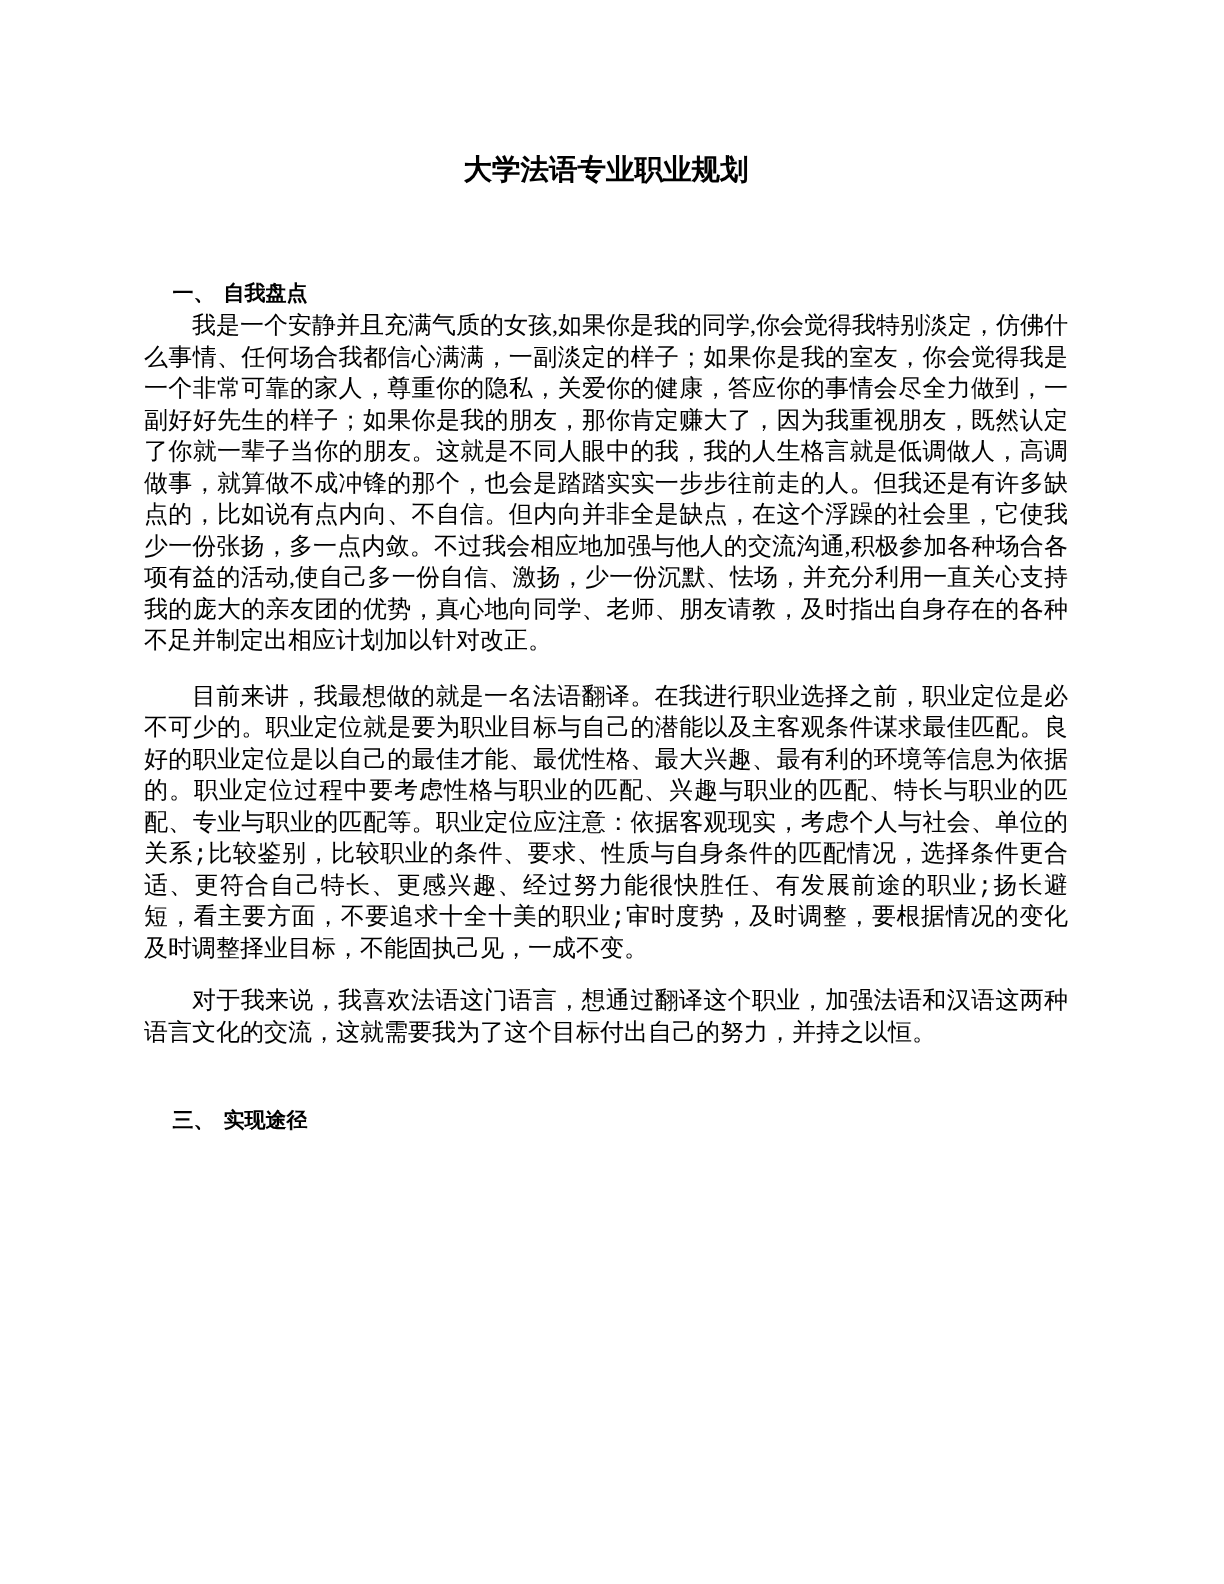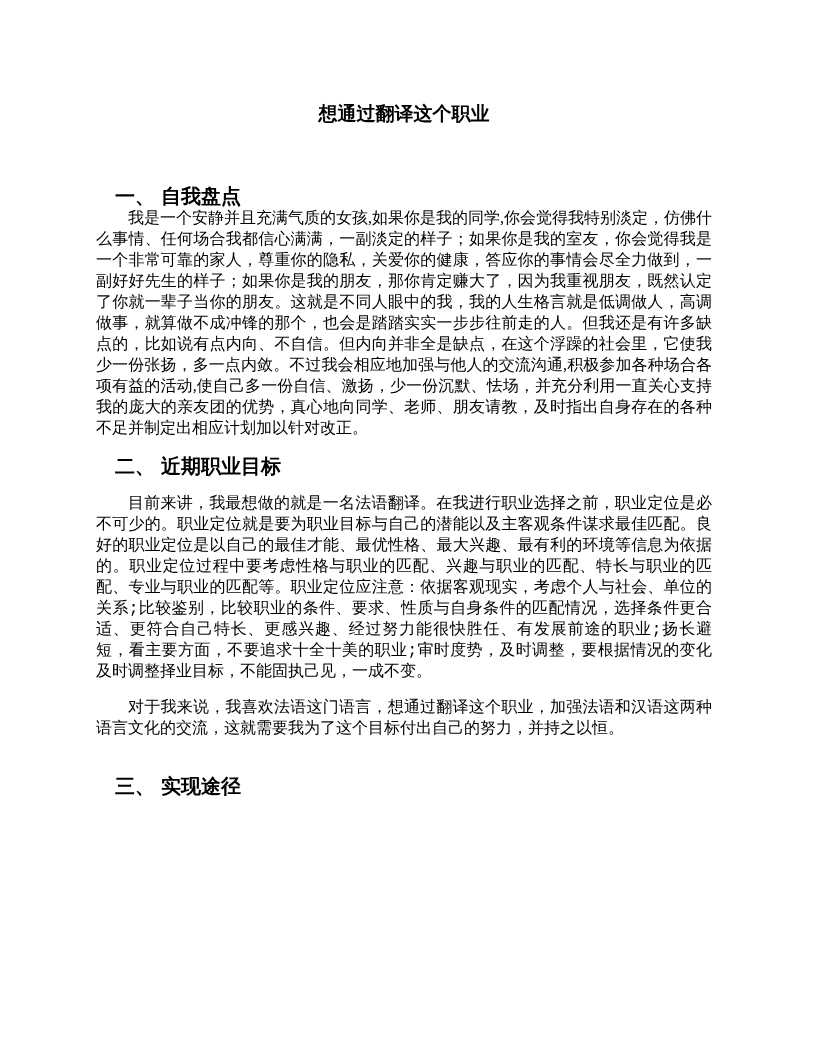--- a/index.html
+++ b/index.html
@@ -23,21 +23,21 @@
   }
   .doc-title {
     margin: 7px 0 0 0;
     font-size: 19px;
     line-height: 21px;
     font-weight: bold;
     text-align: center;
   }
   .sec-heading {
     margin: 0 0 0 19px;
-    font-size: 20px;
+    font-size: 14px;
     line-height: 21px;
     font-weight: bold;
   }
   .sec-heading .num {
     margin-right: 6px;
   }
   .para {
     margin: 0;
     text-align: justify;
     text-indent: 2em;
@@ -47,33 +47,30 @@
   .sec2-heading { margin-top: 18px; }
   .sec3-heading { margin-top: 38px; }
   .para-gap-a { margin-top: 17px; font-family: Liberation Mono, monospace; }
   .para-gap-b { margin-top: 13px; }
 </style>
 </head>
 <body>
 
 <div class="page">
 
-  <h1 class="doc-title">想通过翻译这个职业</h1>
+  <h1 class="doc-title">大学法语专业职业规划</h1>
 
   <section>
     <h2 class="sec-heading sec1-heading">
       <span class="num">一、</span><span>自我盘点</span>
     </h2>
     <p class="para">我是一个安静并且充满气质的女孩,如果你是我的同学,你会觉得我特别淡定，仿佛什么事情、任何场合我都信心满满，一副淡定的样子；如果你是我的室友，你会觉得我是一个非常可靠的家人，尊重你的隐私，关爱你的健康，答应你的事情会尽全力做到，一副好好先生的样子；如果你是我的朋友，那你肯定赚大了，因为我重视朋友，既然认定了你就一辈子当你的朋友。这就是不同人眼中的我，我的人生格言就是低调做人，高调做事，就算做不成冲锋的那个，也会是踏踏实实一步步往前走的人。但我还是有许多缺点的，比如说有点内向、不自信。但内向并非全是缺点，在这个浮躁的社会里，它使我少一份张扬，多一点内敛。不过我会相应地加强与他人的交流沟通,积极参加各种场合各项有益的活动,使自己多一份自信、激扬，少一份沉默、怯场，并充分利用一直关心支持我的庞大的亲友团的优势，真心地向同学、老师、朋友请教，及时指出自身存在的各种不足并制定出相应计划加以针对改正。</p>
   </section>
 
   <section>
-    <h2 class="sec-heading sec2-heading">
-      <span class="num">二、</span><span>近期职业目标</span>
-    </h2>
     <p class="para para-gap-a">目前来讲，我最想做的就是一名法语翻译。在我进行职业选择之前，职业定位是必不可少的。职业定位就是要为职业目标与自己的潜能以及主客观条件谋求最佳匹配。良好的职业定位是以自己的最佳才能、最优性格、最大兴趣、最有利的环境等信息为依据的。职业定位过程中要考虑性格与职业的匹配、兴趣与职业的匹配、特长与职业的匹配、专业与职业的匹配等。职业定位应注意：依据客观现实，考虑个人与社会、单位的关系;比较鉴别，比较职业的条件、要求、性质与自身条件的匹配情况，选择条件更合适、更符合自己特长、更感兴趣、经过努力能很快胜任、有发展前途的职业;扬长避短，看主要方面，不要追求十全十美的职业;审时度势，及时调整，要根据情况的变化及时调整择业目标，不能固执己见，一成不变。</p>
     <p class="para para-gap-b">对于我来说，我喜欢法语这门语言，想通过翻译这个职业，加强法语和汉语这两种语言文化的交流，这就需要我为了这个目标付出自己的努力，并持之以恒。</p>
   </section>
 
   <section>
     <h2 class="sec-heading sec3-heading">
       <span class="num">三、</span><span>实现途径</span>
     </h2>
   </section>
 

